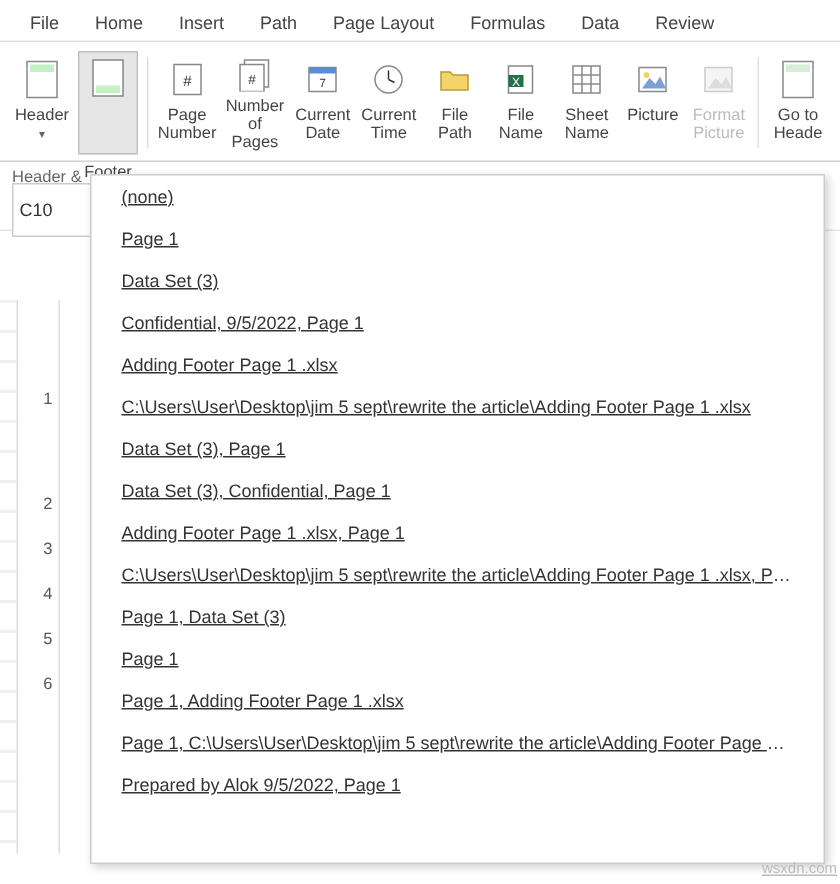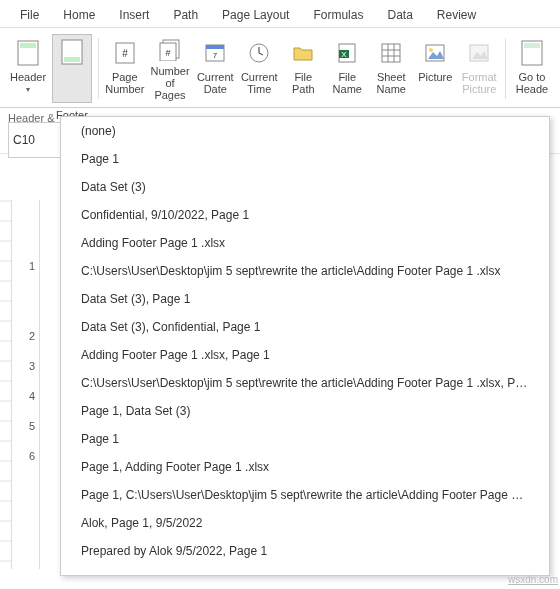--- a/index.html
+++ b/index.html
@@ -132,20 +132,21 @@
       overflow: hidden;
     }
     .dropdown .item {
       padding: 7px 20px;
       font-size: 12px;
       color: #333;
       cursor: pointer;
       white-space: nowrap;
       overflow: hidden;
       text-overflow: ellipsis;
+      text-decoration: underline;
     }
     .dropdown .item.hover {
       background: #d0d0d0;
     }
     .dropdown .item.highlighted {
       outline: 3px solid #d40000;
       outline-offset: -2px;
     }
     .disabled { color: #bbb !important; }
     .watermark {
@@ -308,28 +309,27 @@
   <div class="rn" style="top:160px">3</div>
   <div class="rn" style="top:190px">4</div>
   <div class="rn" style="top:220px">5</div>
   <div class="rn" style="top:250px">6</div>
 </div>
 
 <div class="dropdown">
   <div class="item">(none)</div>
   <div class="item">Page 1</div>
   <div class="item">Data Set (3)</div>
-  <div class="item"> Confidential, 9/10/2022, Page 1</div>
+  <div class="item"> Confidential, 9/5/2022, Page 1</div>
   <div class="item">Adding Footer Page 1 .xlsx</div>
   <div class="item">C:\Users\User\Desktop\jim 5 sept\rewrite the article\Adding Footer Page 1 .xlsx</div>
   <div class="item">Data Set (3), Page 1</div>
   <div class="item">Data Set (3),  Confidential, Page 1</div>
   <div class="item">Adding Footer Page 1 .xlsx, Page 1</div>
   <div class="item">C:\Users\User\Desktop\jim 5 sept\rewrite the article\Adding Footer Page 1 .xlsx, Page 1</div>
   <div class="item">Page 1, Data Set (3)</div>
   <div class="item">Page 1</div>
   <div class="item">Page 1, Adding Footer Page 1 .xlsx</div>
   <div class="item">Page 1, C:\Users\User\Desktop\jim 5 sept\rewrite the article\Adding Footer Page 1 .xlsx</div>
-  <div class="item">Alok, Page 1, 9/5/2022</div>
   <div class="item">Prepared by Alok 9/5/2022, Page 1</div>
 </div>
 
 <div class="watermark">wsxdn.com</div>
 
 </body></html>

